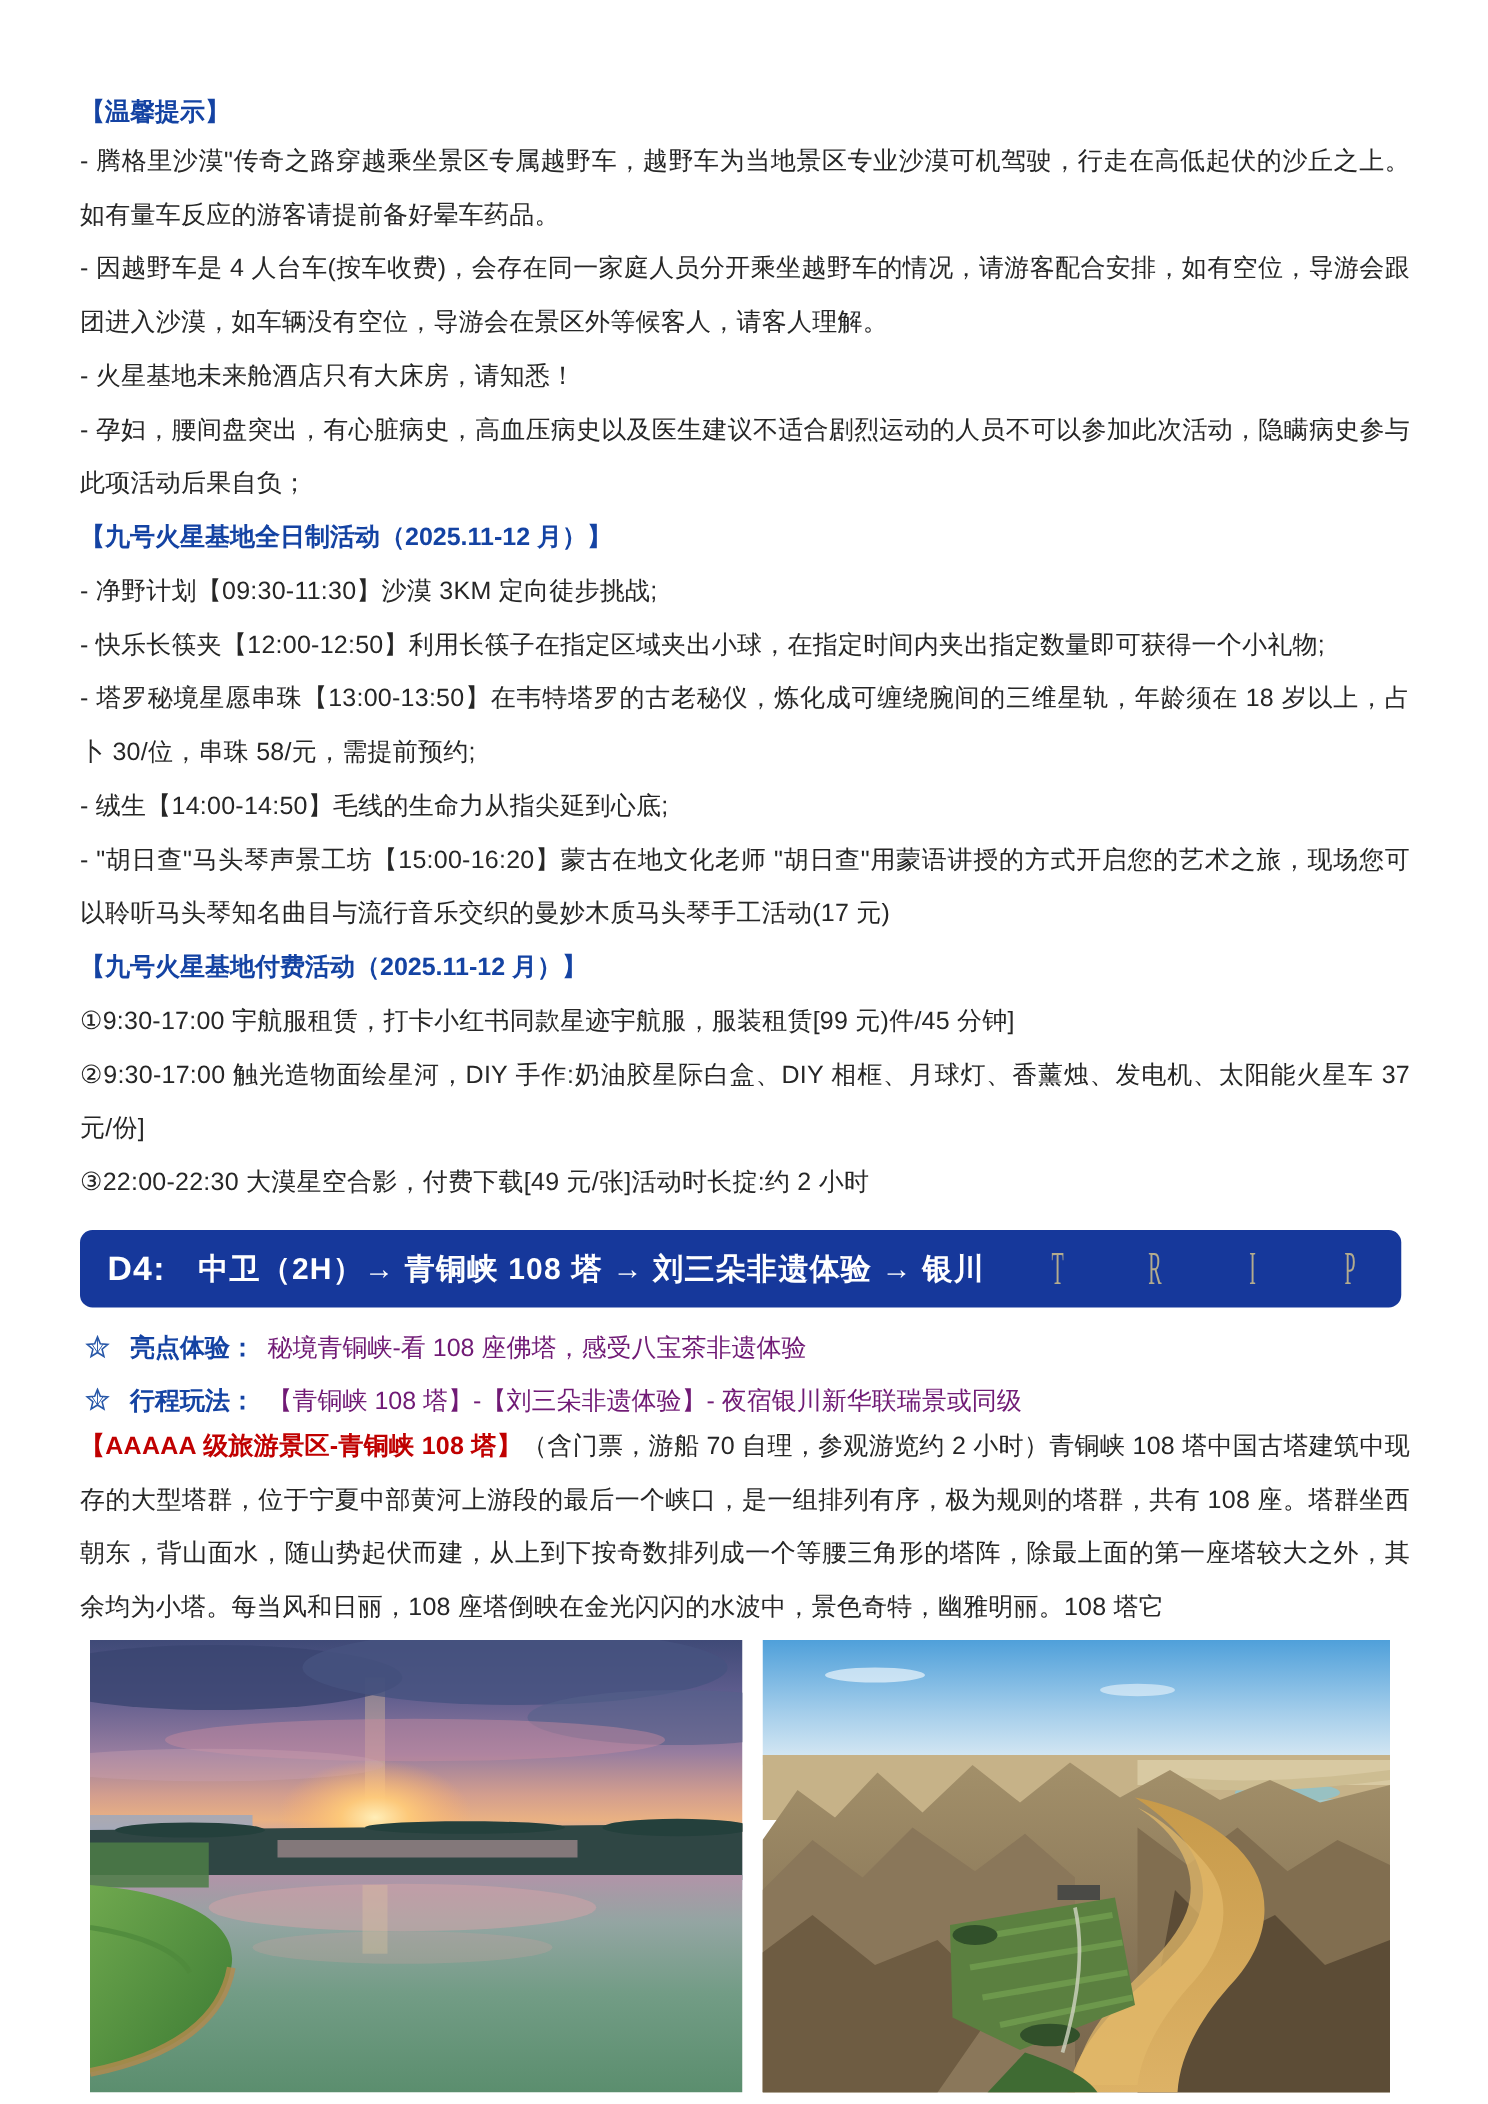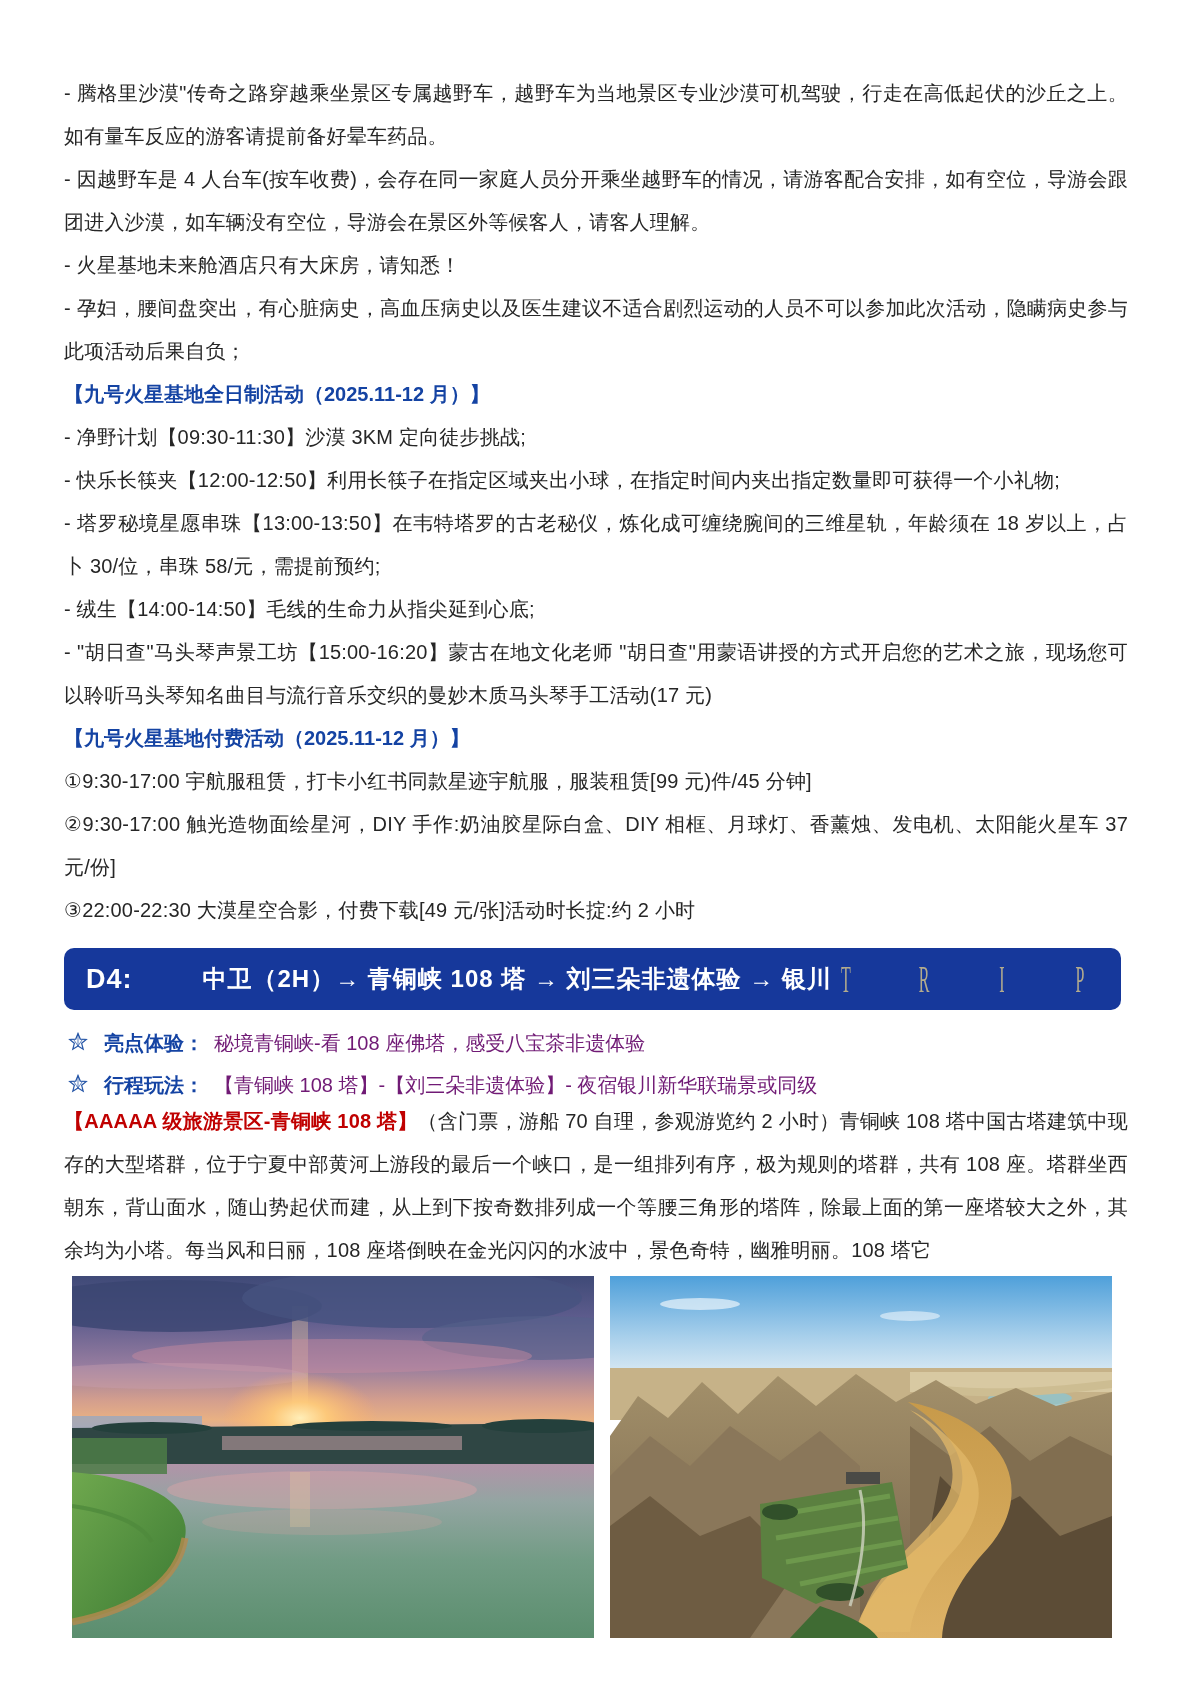--- a/index.html
+++ b/index.html
@@ -16,21 +16,20 @@
     font-size:20px;line-height:43px;margin:0;text-align:justify;
     letter-spacing:0.2px;
   }
   .list p.body-line{margin:0;}
   .mid-title{margin-top:0;}
   
   .day-banner{
     margin-top:16px;height:62px;width:1057px;background:#16389b;border-radius:10px;
     display:flex;align-items:center;box-sizing:border-box;padding:0 28px 0 22px;
     position:relative;
-    gap:44px;
   }
   .day-label{color:#ffffff;font-weight:bold;font-size:27px;letter-spacing:1px;}
   .day-route{color:#ffffff;font-size:24px;font-weight:600;margin-left:26px;letter-spacing:1px;white-space:nowrap;}
   .trip-letters{
     position:absolute;right:26px;top:0;height:62px;display:flex;align-items:center;gap:48px;
   }
   .trip-letters span{
     display:inline-block;width:30px;text-align:center;
     font-family:"Liberation Serif","DejaVu Serif",serif;
     font-size:38px;font-weight:400;color:#b3ab8d;transform:scaleX(0.42);
@@ -48,20 +47,21 @@
   
   .photo-row{display:flex;gap:16px;margin:4px 0 0 8px;}
   .photo{display:block;}
   .photo svg{display:block;}
 </style>
 </head>
 <body>
 
 <div class="doc">
 
+  <p class="sec-title">【温馨提示】</p>
   <div class="list">
     <p class="body-line">- 腾格里沙漠"传奇之路穿越乘坐景区专属越野车，越野车为当地景区专业沙漠可机驾驶，行走在高低起伏的沙丘之上。如有量车反应的游客请提前备好晕车药品。</p>
     <p class="body-line">- 因越野车是 4 人台车(按车收费)，会存在同一家庭人员分开乘坐越野车的情况，请游客配合安排，如有空位，导游会跟团进入沙漠，如车辆没有空位，导游会在景区外等候客人，请客人理解。</p>
     <p class="body-line">- 火星基地未来舱酒店只有大床房，请知悉！</p>
     <p class="body-line">- 孕妇，腰间盘突出，有心脏病史，高血压病史以及医生建议不适合剧烈运动的人员不可以参加此次活动，隐瞒病史参与此项活动后果自负；</p>
   </div>
 
   <p class="sec-title mid-title" style="line-height:43px;">【九号火星基地全日制活动（2025.11-12 月）】</p>
   <div class="list">
     <p class="body-line">- 净野计划【09:30-11:30】沙漠 3KM 定向徒步挑战;</p>

